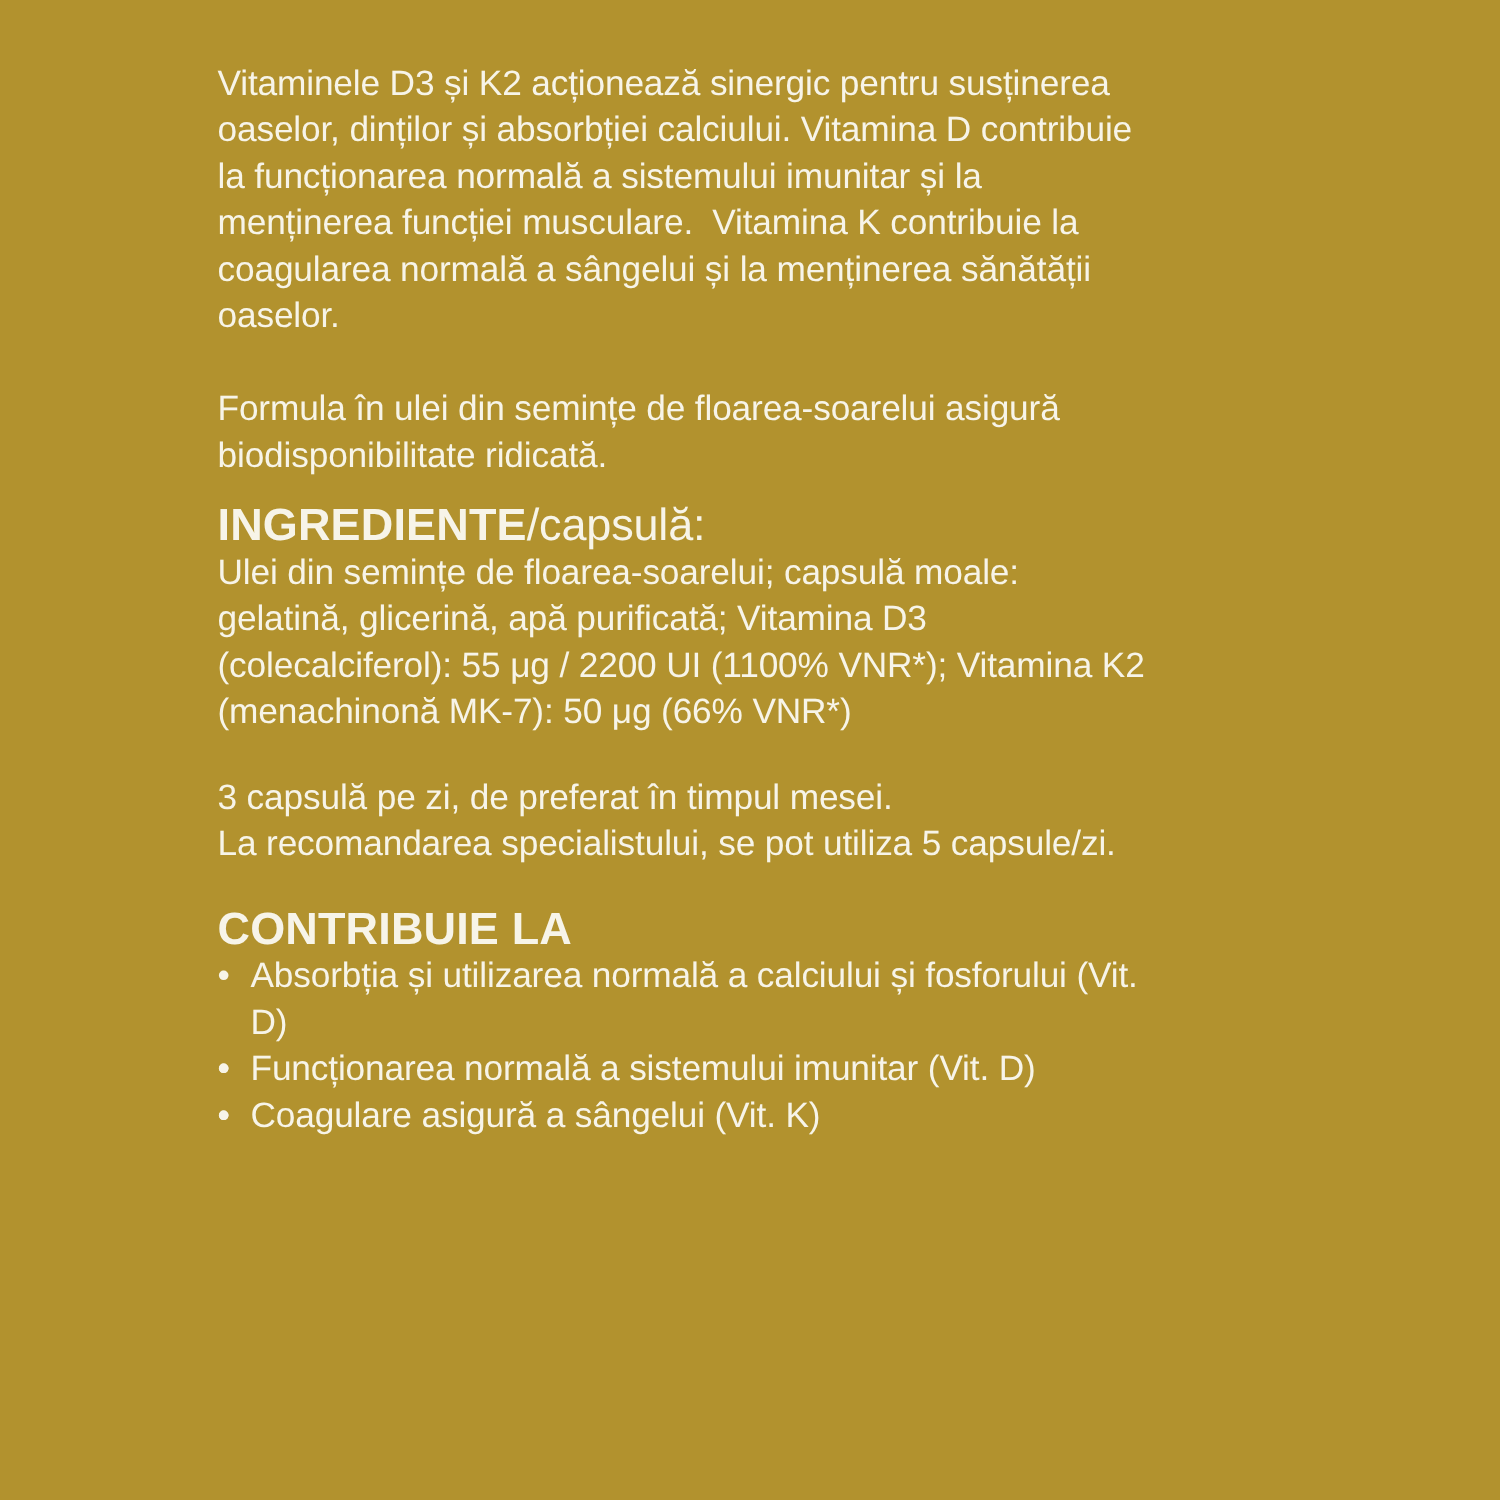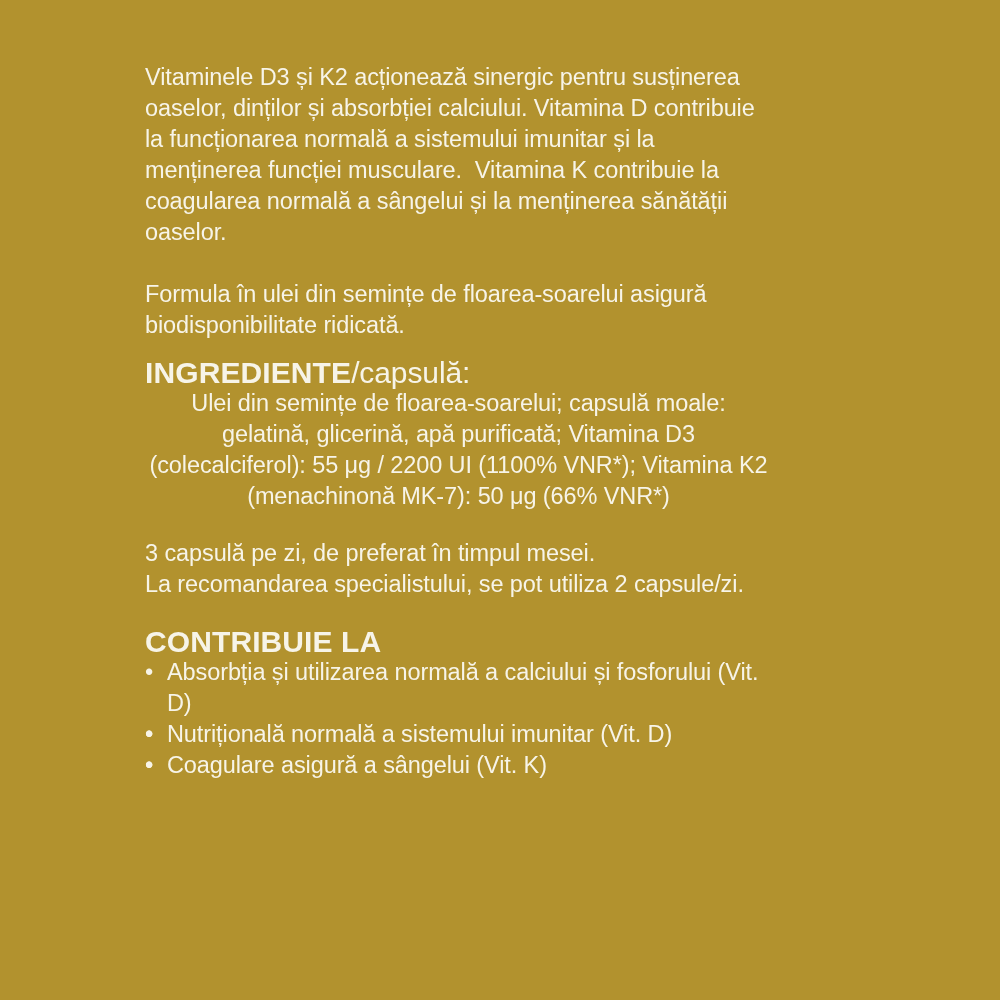--- a/index.html
+++ b/index.html
@@ -13,21 +13,21 @@
     height: 1000px;
     background: #b2922e;
     font-family: "Liberation Sans", sans-serif;
     color: #f7f4e8;
     overflow: hidden;
   }
   .label-sheet {
     position: relative;
     width: 1000px;
     height: 1000px;
-    padding: 62px 228px 0 145px;
+    padding: 40px 228px 0 145px;
   }
   .para, .section, .bullet-list {
     margin: 0;
   }
   .para {
     font-size: 23.5px;
     line-height: 31px;
     letter-spacing: -0.1px;
     white-space: pre-wrap;
   }
@@ -79,21 +79,20 @@
     padding-left: 22px;
     position: relative;
   }
   .bullet-list li .bullet-dot {
     position: absolute;
     left: 0;
     top: 0;
   }
   .ingredients-body {
     margin-bottom: 0;
-    text-align: center;
   }
 </style>
 </head>
 <body style="background: rgb(178, 146, 46); color: rgb(247, 244, 232);">
 
 <div class="label-sheet">
 
   <div class="intro-block">
     <p class="para">Vitaminele D3 și K2 acționează sinergic pentru susținerea oaselor, dinților și absorbției calciului. Vitamina D contribuie la funcționarea normală a sistemului imunitar și la menținerea funcției musculare.  Vitamina K contribuie la coagularea normală a sângelui și la menținerea sănătății oaselor.</p>
   </div>
@@ -102,27 +101,27 @@
     <p class="para">Formula în ulei din semințe de floarea-soarelui asigură biodisponibilitate ridicată.</p>
   </div>
 
   <div class="section">
     <div class="heading"><span class="heading-strong">INGREDIENTE</span><span class="heading-regular">/capsulă:</span></div>
     <div class="body-line ingredients-body">Ulei din semințe de floarea-soarelui; capsulă moale: gelatină, glicerină, apă purificată; Vitamina D3 (colecalciferol): 55 μg / 2200 UI (1100% VNR*); Vitamina K2 (menachinonă MK-7): 50 μg (66% VNR*)</div>
   </div>
 
   <div class="section">
     <div class="body-line">3 capsulă pe zi, de preferat în timpul mesei.</div>
-    <div class="body-line">La recomandarea specialistului, se pot utiliza 2 capsule/zi.</div>
+    <div class="body-line">La recomandarea specialistului, se pot utiliza 5 capsule/zi.</div>
   </div>
 
   <div class="section">
     <div class="heading">CONTRIBUIE LA</div>
     <ul class="bullet-list">
       <li><span class="bullet-dot">•</span><span>Absorbția și utilizarea normală a calciului și fosforului (Vit. D)</span></li>
       <li><span class="bullet-dot">•</span></li>
-      <li><span class="bullet-dot">•</span><span>Nutrițională normală a sistemului imunitar (Vit. D)</span></li>
+      <li><span class="bullet-dot">•</span><span>Funcționarea normală a sistemului imunitar (Vit. D)</span></li>
       <li><span class="bullet-dot">•</span></li>
       <li><span class="bullet-dot">•</span><span>Coagulare asigură a sângelui (Vit. K)</span></li>
     </ul>
   </div>
 
 </div>
 
 </body></html>

